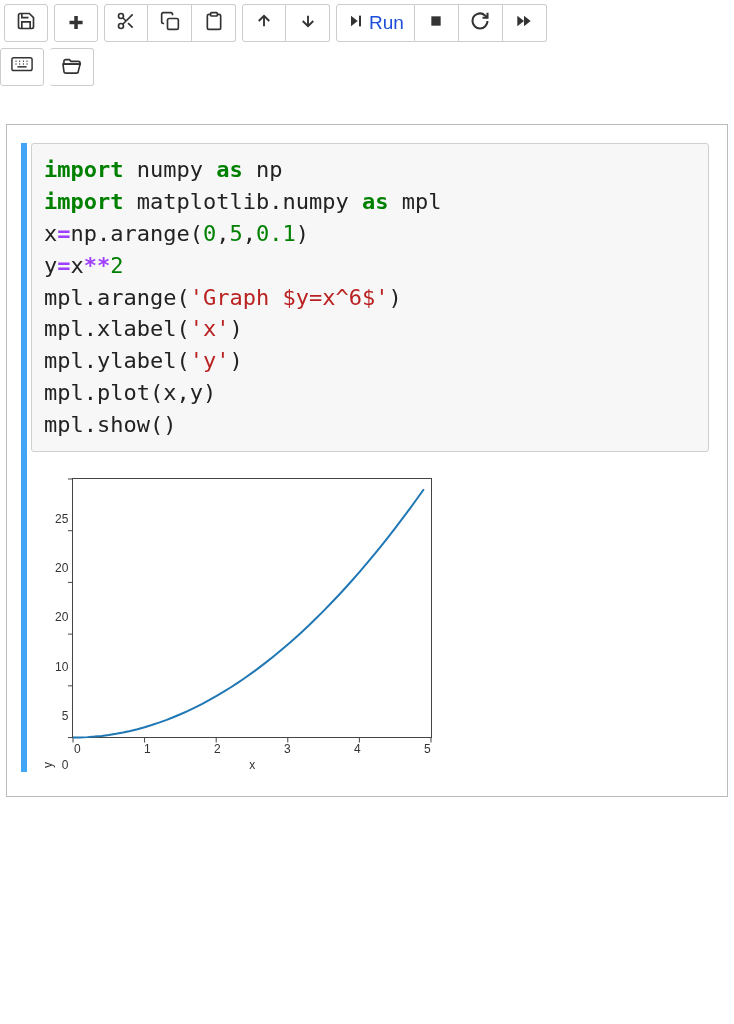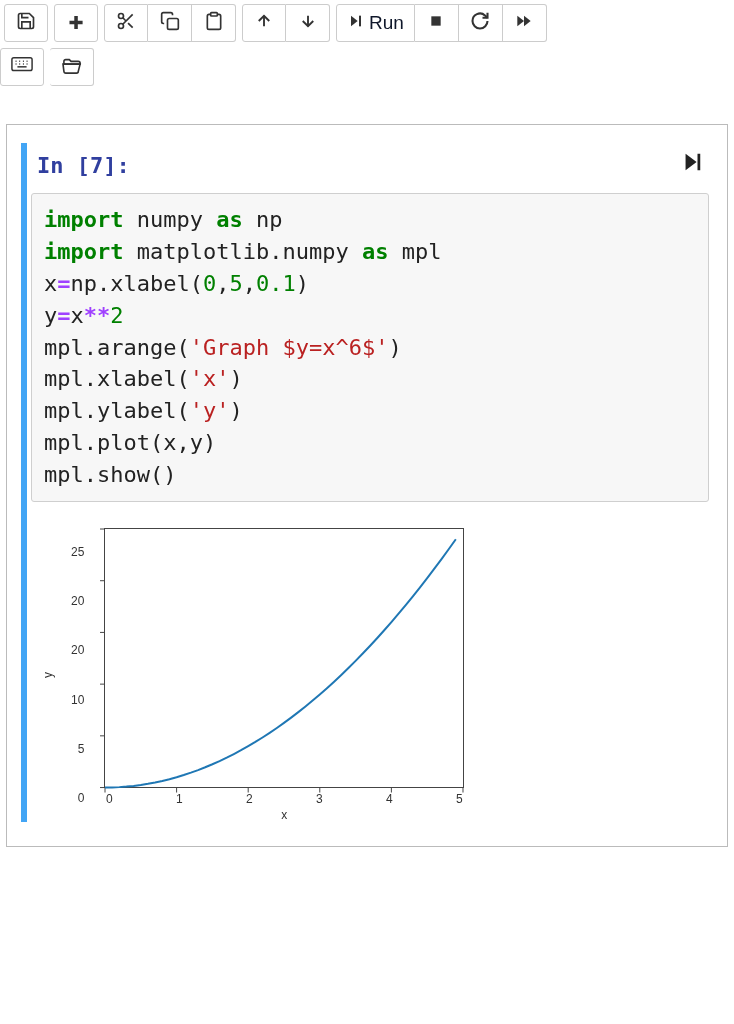--- a/index.html
+++ b/index.html
@@ -33,21 +33,21 @@
     justify-content: center;
     font-size: 18px;
     color: #333;
     cursor: pointer;
     padding: 0 10px;
   }
   .tbtn + .tbtn { border-left: none; }
   .tbtn:first-child { border-top-left-radius: 3px; border-bottom-left-radius: 3px; }
   .tbtn:last-child { border-top-right-radius: 3px; border-bottom-right-radius: 3px; }
   .tbtn.single { border-radius: 3px; }
-  .run-btn { gap: 6px; font-size: 19px; color: #0f172a; }
+  .run-btn { gap: 6px; font-size: 19px; color: #1d4ed8; }
   .run-btn .glyph { font-size: 16px; }
   .second-row {
     display: flex;
     gap: 6px;
     padding: 2px 0 8px 0;
     align-items: center;
   }
   .cell-type-select {
     height: 38px;
     width: 216px;
@@ -128,21 +128,21 @@
     width: 430px;
   }
   .chart-title {
     text-align: center;
     font-size: 14px;
     color: #333;
     padding-bottom: 4px;
     font-family: "DejaVu Sans", Arial, sans-serif;
   }
   .chart-title sup { font-size: 10px; }
-  .axes-row { display: flex; align-items: center; gap: 16px; }
+  .axes-row { display: flex; align-items: flex-end; }
   .yaxis-label {
     font-size: 12px; color: #333;
     transform: rotate(-90deg);
     width: 14px;
     text-align: center;
   }
   .plot-col { display: flex; flex-direction: column; }
   .tick-y-col {
     display: flex;
     flex-direction: column;
@@ -309,34 +309,25 @@
           <path d="M3 6a2 2 0 0 1 2-2h4l2 2h8a2 2 0 0 1 2 2v1H3z"></path>
           <path d="M2 9h19l-2 8a2 2 0 0 1-2 2H5a2 2 0 0 1-2-2z"></path>
         </svg>
     </span>
   </button>
 </div>
 
 <div class="notebook">
   <div class="cell">
 
-    <div class="prompt-row">
-      <span class="prompt">In [7]:</span>
-      <span class="run-cell-icon">
-        <svg width="22" height="22" viewBox="0 0 24 24" fill="#222">
-            <polygon points="5 3 17 12 5 21"></polygon>
-            <rect x="18" y="3" width="3" height="18"></rect>
-          </svg>
-      </span>
-    </div>
 
     <div class="code-box">
 <pre><span class="tok-kw">import</span><span> numpy </span><span class="tok-kw">as</span><span> np</span>
 <span class="tok-kw">import</span><span> matplotlib.numpy </span><span class="tok-kw">as</span><span> mpl</span>
-<span>x</span><span class="tok-op">=</span><span>np.xlabel(</span><span class="tok-num">0</span><span>,</span><span class="tok-num">5</span><span>,</span><span class="tok-num">0.1</span><span>)</span>
+<span>x</span><span class="tok-op">=</span><span>np.arange(</span><span class="tok-num">0</span><span>,</span><span class="tok-num">5</span><span>,</span><span class="tok-num">0.1</span><span>)</span>
 <span>y</span><span class="tok-op">=</span><span>x</span><span class="tok-op">**</span><span class="tok-num">2</span>
 <span>mpl.arange(</span><span class="tok-str">'Graph $y=x^6$'</span><span>)</span>
 <span>mpl.xlabel(</span><span class="tok-str">'x'</span><span>)</span>
 <span>mpl.ylabel(</span><span class="tok-str">'y'</span><span>)</span>
 <span>mpl.plot(x,y)</span>
 <span>mpl.show()</span></pre>
     </div>
 
     <div class="chart-wrap">
       <div class="axes-row">

